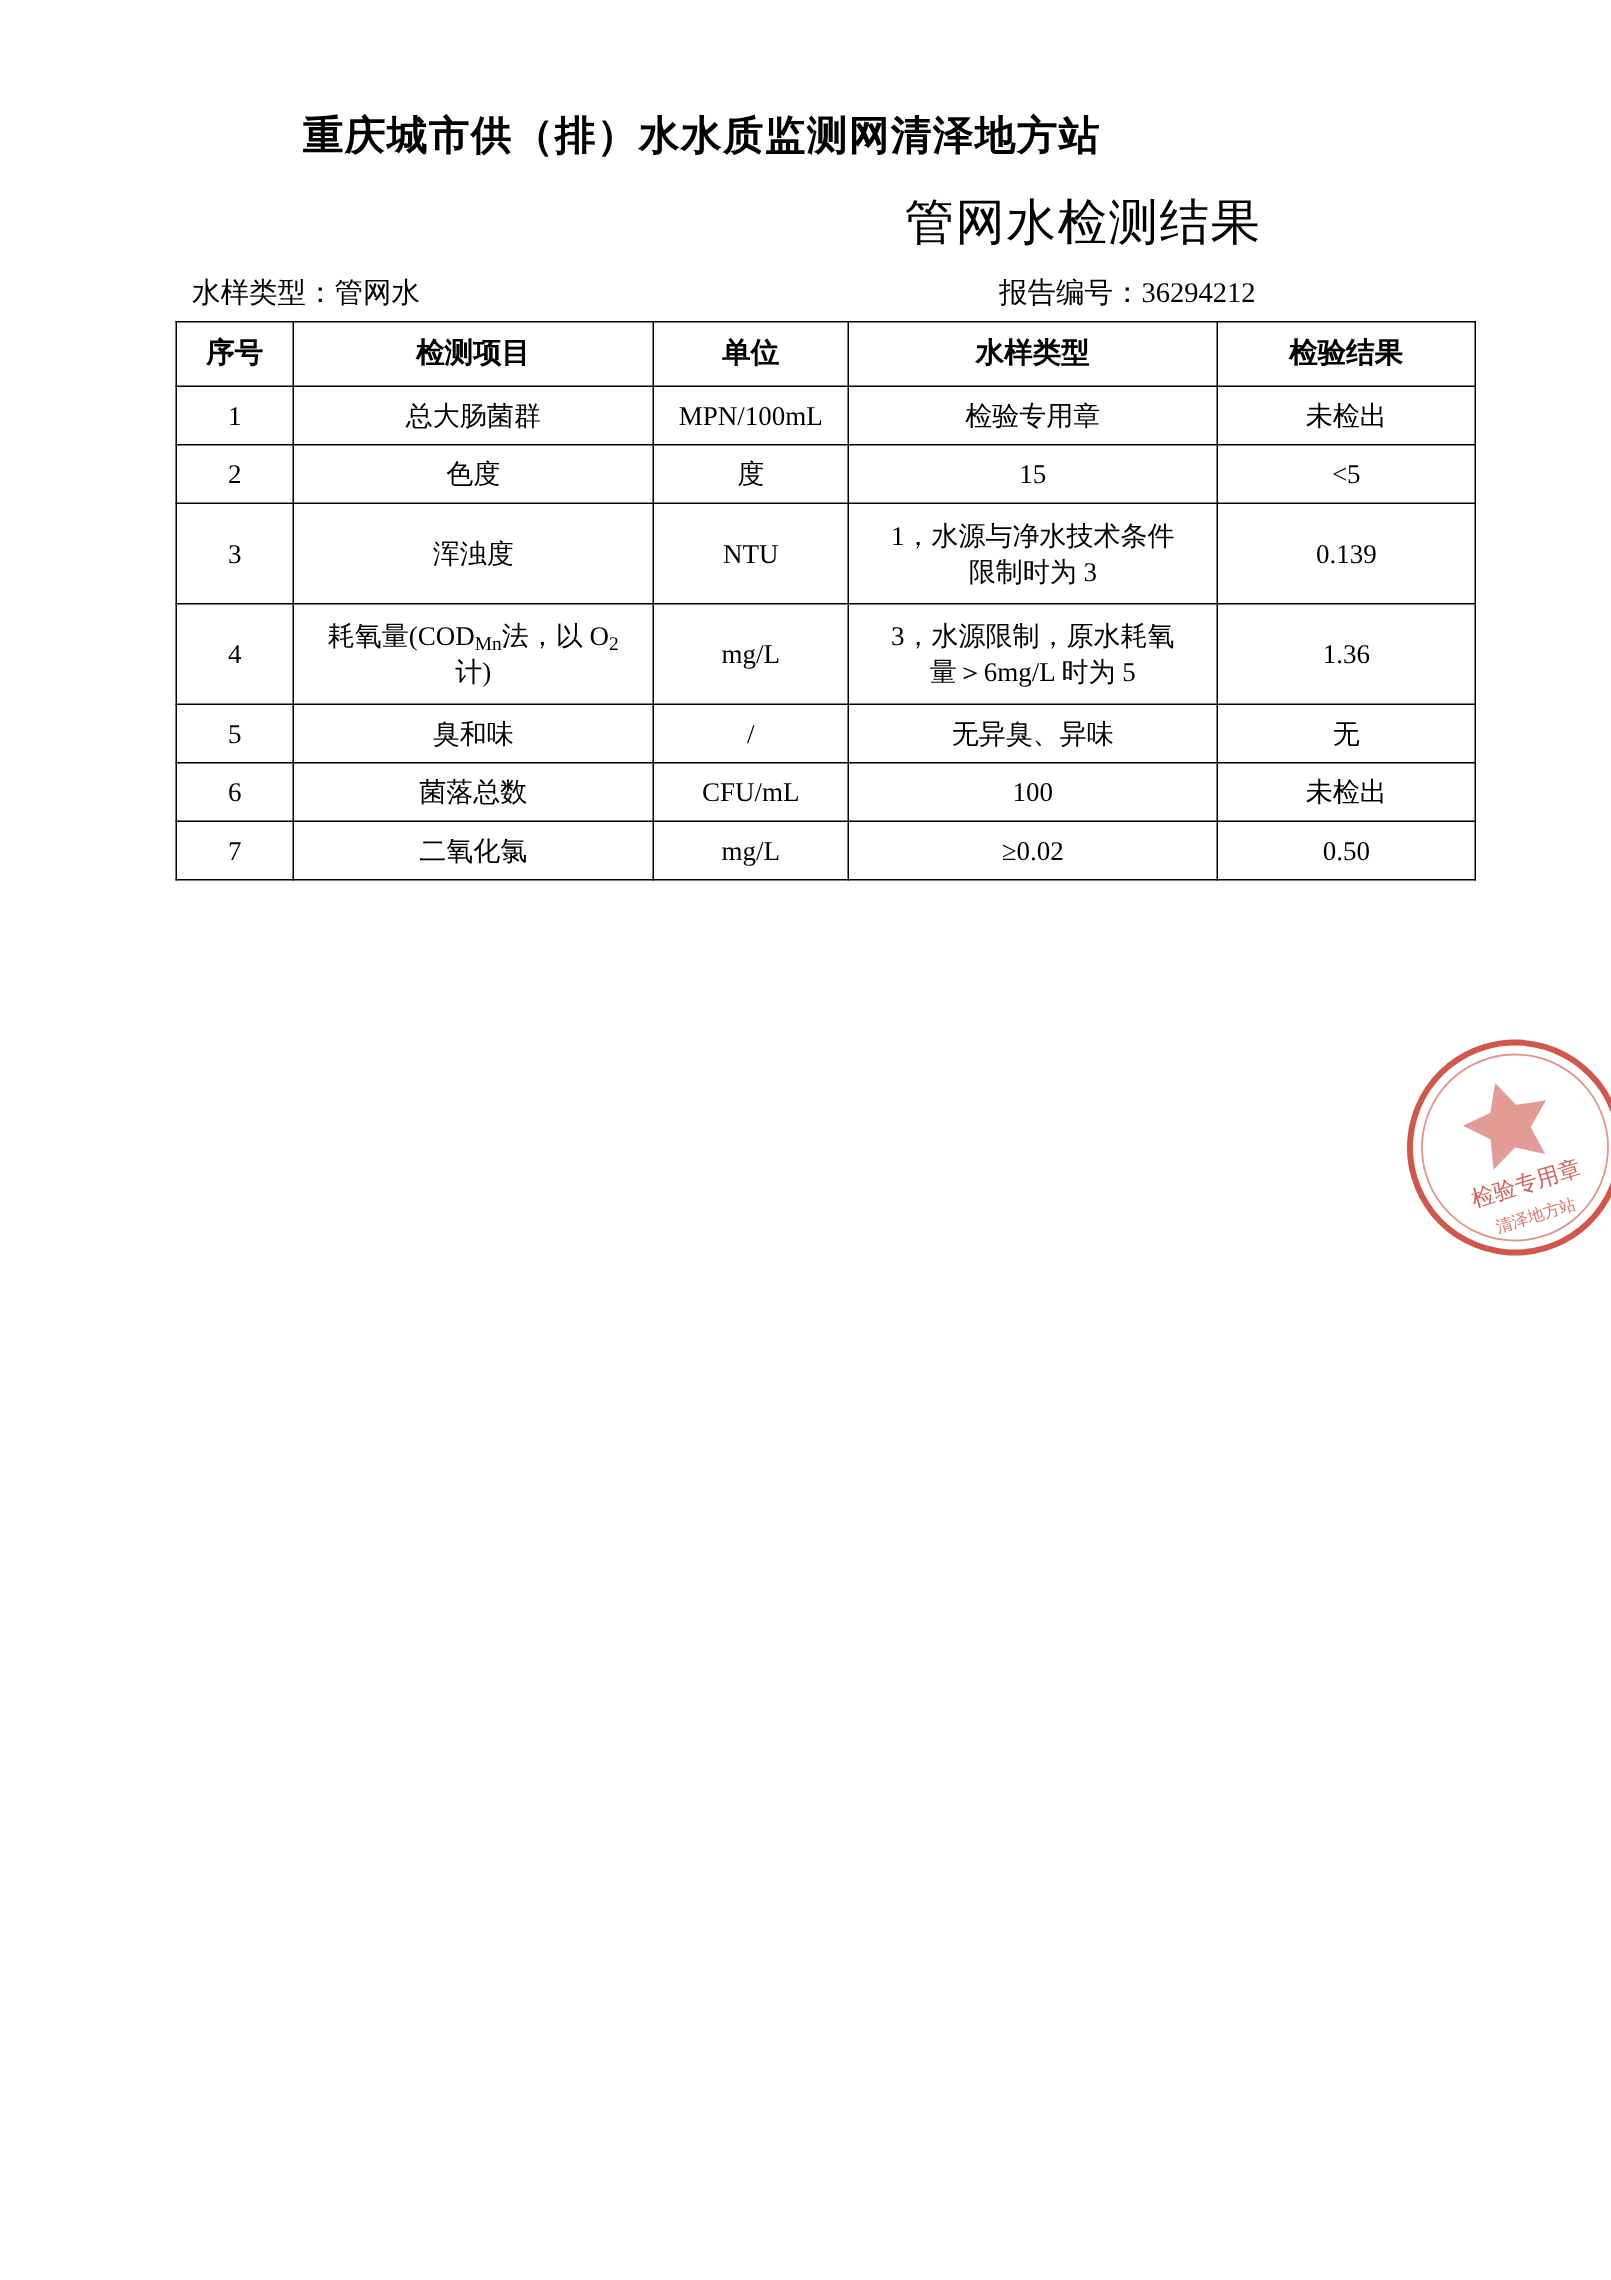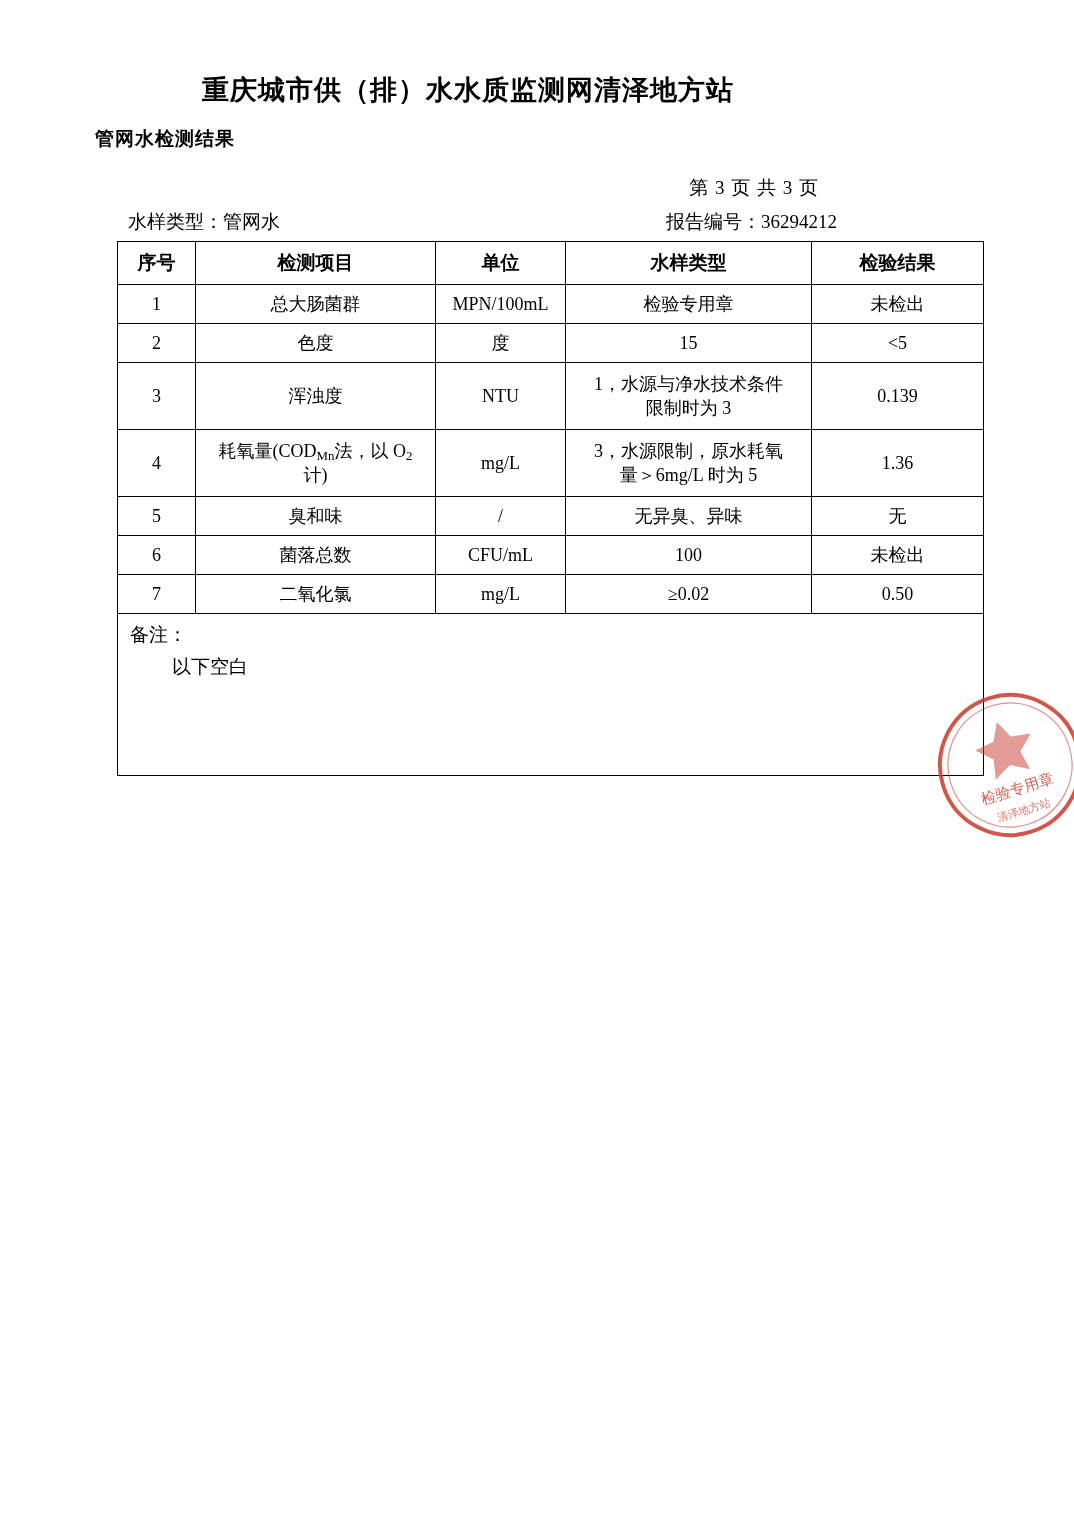--- a/index.html
+++ b/index.html
@@ -25,23 +25,23 @@
   }
   .doc-title {
     text-align: center;
     font-size: 27px;
     font-weight: bold;
     letter-spacing: 1px;
     line-height: 1.5;
     margin: 0;
   }
   .doc-subtitle {
-    text-align: left;
-    font-size: 19px;
-    font-weight: bold;
+    text-align: right;
+    font-size: 33px;
+    font-weight: normal;
     letter-spacing: 1px;
     line-height: 1.5;
     margin: 14px 0 0 0;
   }
   .page-number {
     text-align: right;
     font-size: 19px;
     margin: 22px 22px 0 0;
     letter-spacing: 1px;
   }
@@ -120,21 +120,20 @@
   .nowrap { white-space: nowrap; }
 </style>
 </head>
 <body>
 
 <div class="page">
 
   <h1 class="doc-title">重庆城市供（排）水水质监测网清泽地方站</h1>
   <h2 class="doc-subtitle">管网水检测结果</h2>
 
-  <div class="page-number">第 3 页 共 3 页</div>
 
   <div class="meta-row">
     <span class="meta-left">水样类型：管网水</span>
     <span class="meta-right">报告编号：36294212</span>
   </div>
 
   <table class="result-table">
     <colgroup>
       <col class="c-idx">
       <col class="c-item">
@@ -202,26 +201,20 @@
         <td class="row-h">100</td>
         <td class="row-h">未检出</td>
       </tr>
       <tr>
         <td class="row-h">7</td>
         <td class="row-h">二氧化氯</td>
         <td class="row-h">mg/L</td>
         <td class="row-h">≥0.02</td>
         <td class="row-h">0.50</td>
       </tr>
-      <tr>
-        <td class="remark-cell" colspan="5">
-          <span class="remark-label">备注：</span>
-          <span class="remark-text">以下空白</span>
-        </td>
-      </tr>
     </tbody>
   </table>
 
   <div class="stamp">
     <svg width="150" height="150" viewBox="0 0 150 150" aria-hidden="true">
       <circle cx="75" cy="75" r="70" fill="none" stroke="#c8392b" stroke-width="4" opacity="0.85"></circle>
       <circle cx="75" cy="75" r="62" fill="none" stroke="#c8392b" stroke-width="1.2" opacity="0.55"></circle>
       <path d="M75 30 l9 18 20 3 -15 14 4 20 -18 -10 -18 10 4 -20 -15 -14 20 -3 z" fill="#c8392b" opacity="0.5"></path>
       <text x="75" y="105" text-anchor="middle" font-family="'Liberation Serif', serif" font-size="15" fill="#c8392b" opacity="0.8">检验专用章</text>
       <text x="75" y="126" text-anchor="middle" font-family="'Liberation Serif', serif" font-size="11" fill="#c8392b" opacity="0.7">清泽地方站</text>

